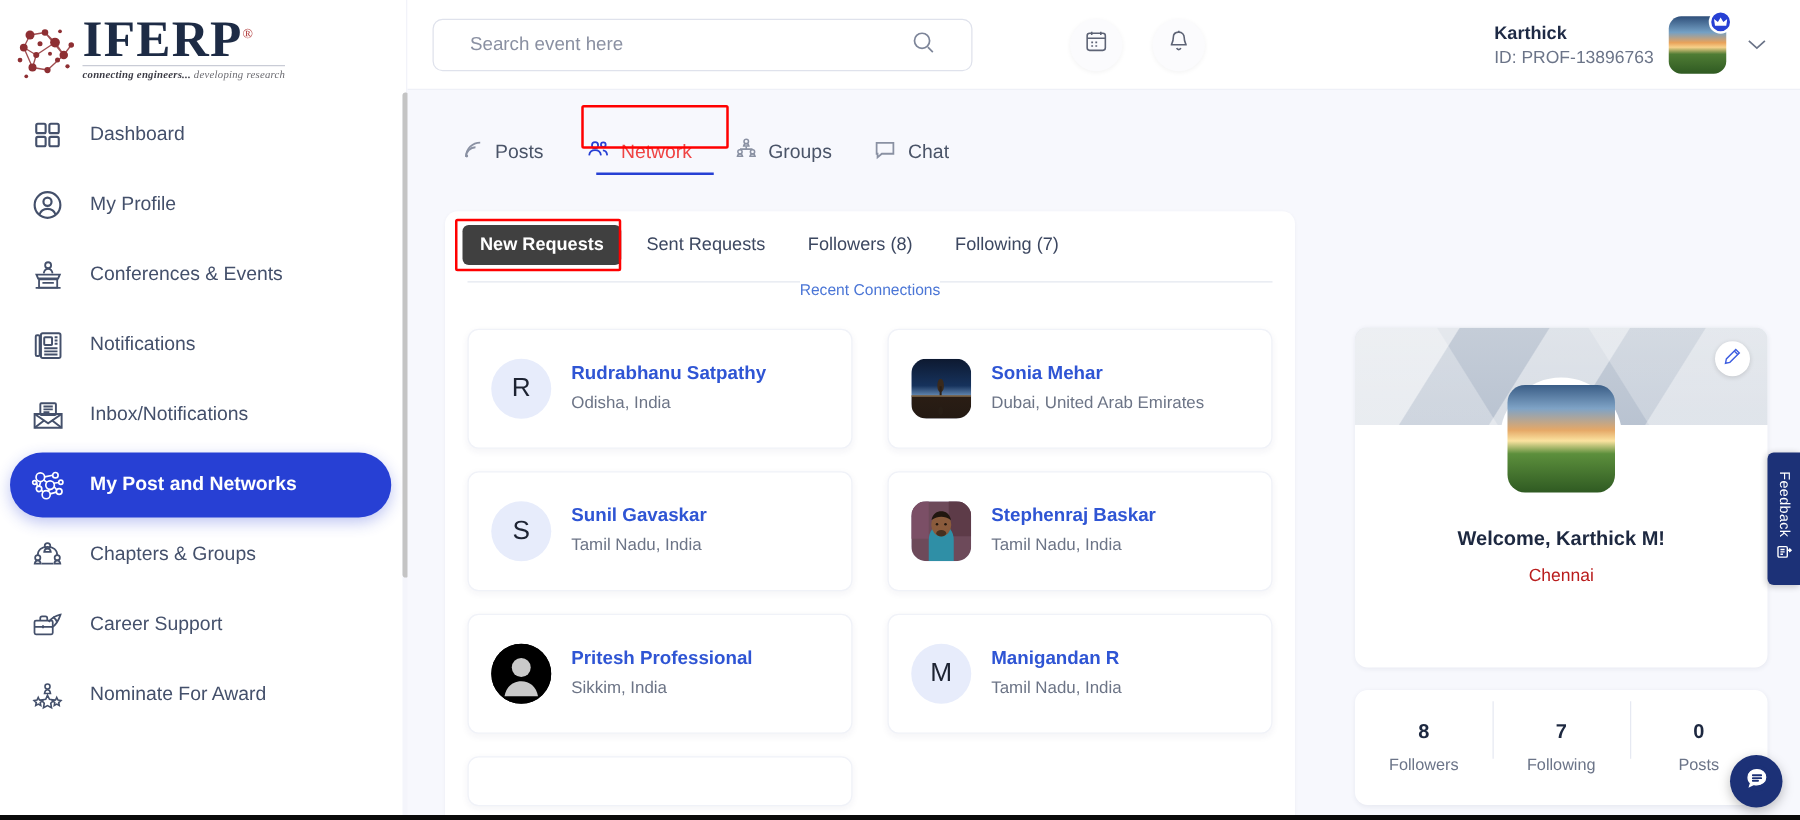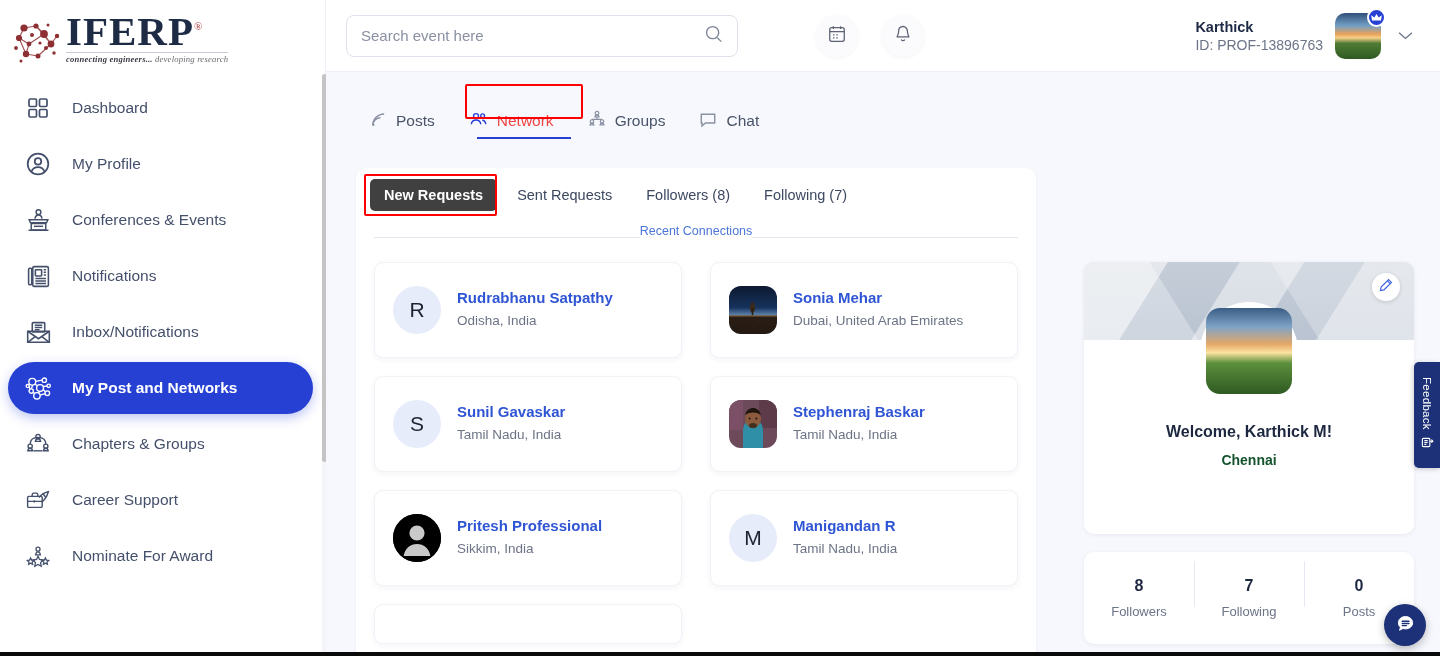--- a/index.html
+++ b/index.html
@@ -57,22 +57,22 @@
   }
 
   
   .main { flex: 1 1 auto; height: 656px; position: relative; background: #f7f8fd; }
 
   .topbar {
     height: 72px; background: #ffffff; display: flex; align-items: center;
     padding: 0 26px 0 20px; border-bottom: 1px solid #eef0f7;
   }
   .search-box {
-    width: 392px; height: 42px; border: 1px solid #dfe2ec; border-radius: 8px;
-    display: flex; align-items: center; padding: 0 14px; background: #fff;
+    width: 432px; height: 42px; border: 1px solid #dfe2ec; border-radius: 8px;
+    display: flex; align-items: center; padding: 0 29px; background: #fff;
   }
   .search-box input {
     flex: 1; border: none; outline: none; font-size: 15px; color: #5b6275;
     font-family: "Liberation Sans", sans-serif; background: transparent;
   }
   .search-box input::placeholder { color: #8a90a2; }
   .ic-btn {
     width: 42px; height: 42px; border-radius: 50%; background: #fbfbfd;
     display: flex; align-items: center; justify-content: center; cursor: pointer;
     box-shadow: 0 1px 4px rgba(0,0,0,.05);
@@ -115,21 +115,21 @@
     border-radius: 10px; min-height: 470px; box-shadow: 0 1px 3px rgba(30,40,90,.05);
   }
   .subtabs { display: flex; align-items: center; gap: 6px; padding: 11px 14px 11px 14px; }
   .subtab {
     font-size: 14.5px; color: #3c4760; padding: 8px 14px; border-radius: 5px; cursor: pointer;
   }
   .subtab.active { background: #404040; color:#fff; font-weight: 700; }
   #hl-newreq { left: 8px; top: 6px; width: 133px; height: 42px; }
   .subtabs-wrap { position: relative; }
 
-  .divider-row { display: flex; align-items: flex-end; padding: 2px 18px 0 18px; }
+  .divider-row { display: flex; align-items: flex-start; padding: 2px 18px 0 18px; }
   .divider-row .ln { flex: 1; height: 1px; background: #e4e7f0; }
   .divider-row .lbl { font-size: 12.5px; color: #4b76d6; white-space: nowrap; }
 
   .cards { display: grid; grid-template-columns: 1fr 1fr; gap: 18px 28px; padding: 24px 18px 18px 18px; }
   .pcard {
     background: #ffffff; border: 1px solid #f0f2f8; border-radius: 9px;
     height: 96px; display: flex; align-items: center; gap: 16px; padding: 0 18px;
     box-shadow: 0 2px 6px rgba(30,40,90,.05); cursor: pointer;
   }
   .pcard.clip { height: 40px; overflow: hidden; align-items: flex-start; }
@@ -165,21 +165,21 @@
     position: absolute; left: 50%; transform: translateX(-50%); top: 40px;
     width: 98px; height: 98px; border-radius: 50%; background: #fff;
     display: flex; align-items: center; justify-content: center;
   }
   .pfp {
     width: 86px; height: 86px; border-radius: 14px; overflow: hidden;
     background: linear-gradient(#3a5d86 0%, #7fa3c6 22%, #e5a867 42%, #fbe3a0 52%, #5c8f3c 64%, #2f5a22 100%);
   }
   .welcome { text-align: center; margin-top: 83px; font-size: 16px; font-weight: 700; color: #1d2840; }
   .city { text-align: center; margin-top: 11px; font-size: 14px; color: #3d4counter; }
-  .city { color: #14532d; font-weight: bold; }
+  .city { color: #b91c1c; }
 
   .stats-card {
     margin-top: 18px; background: #fff; border-radius: 10px; height: 92px;
     display: flex; align-items: center; box-shadow: 0 1px 4px rgba(30,40,90,.07);
   }
   .stat { flex: 1; text-align: center; position: relative; }
   .stat + .stat::before {
     content: ""; position: absolute; left: 0; top: -16px; height: 46px; width: 1px; background: #e6e9f2;
   }
   .stat .num { font-size: 16px; font-weight: 700; color: #1d2840; }

